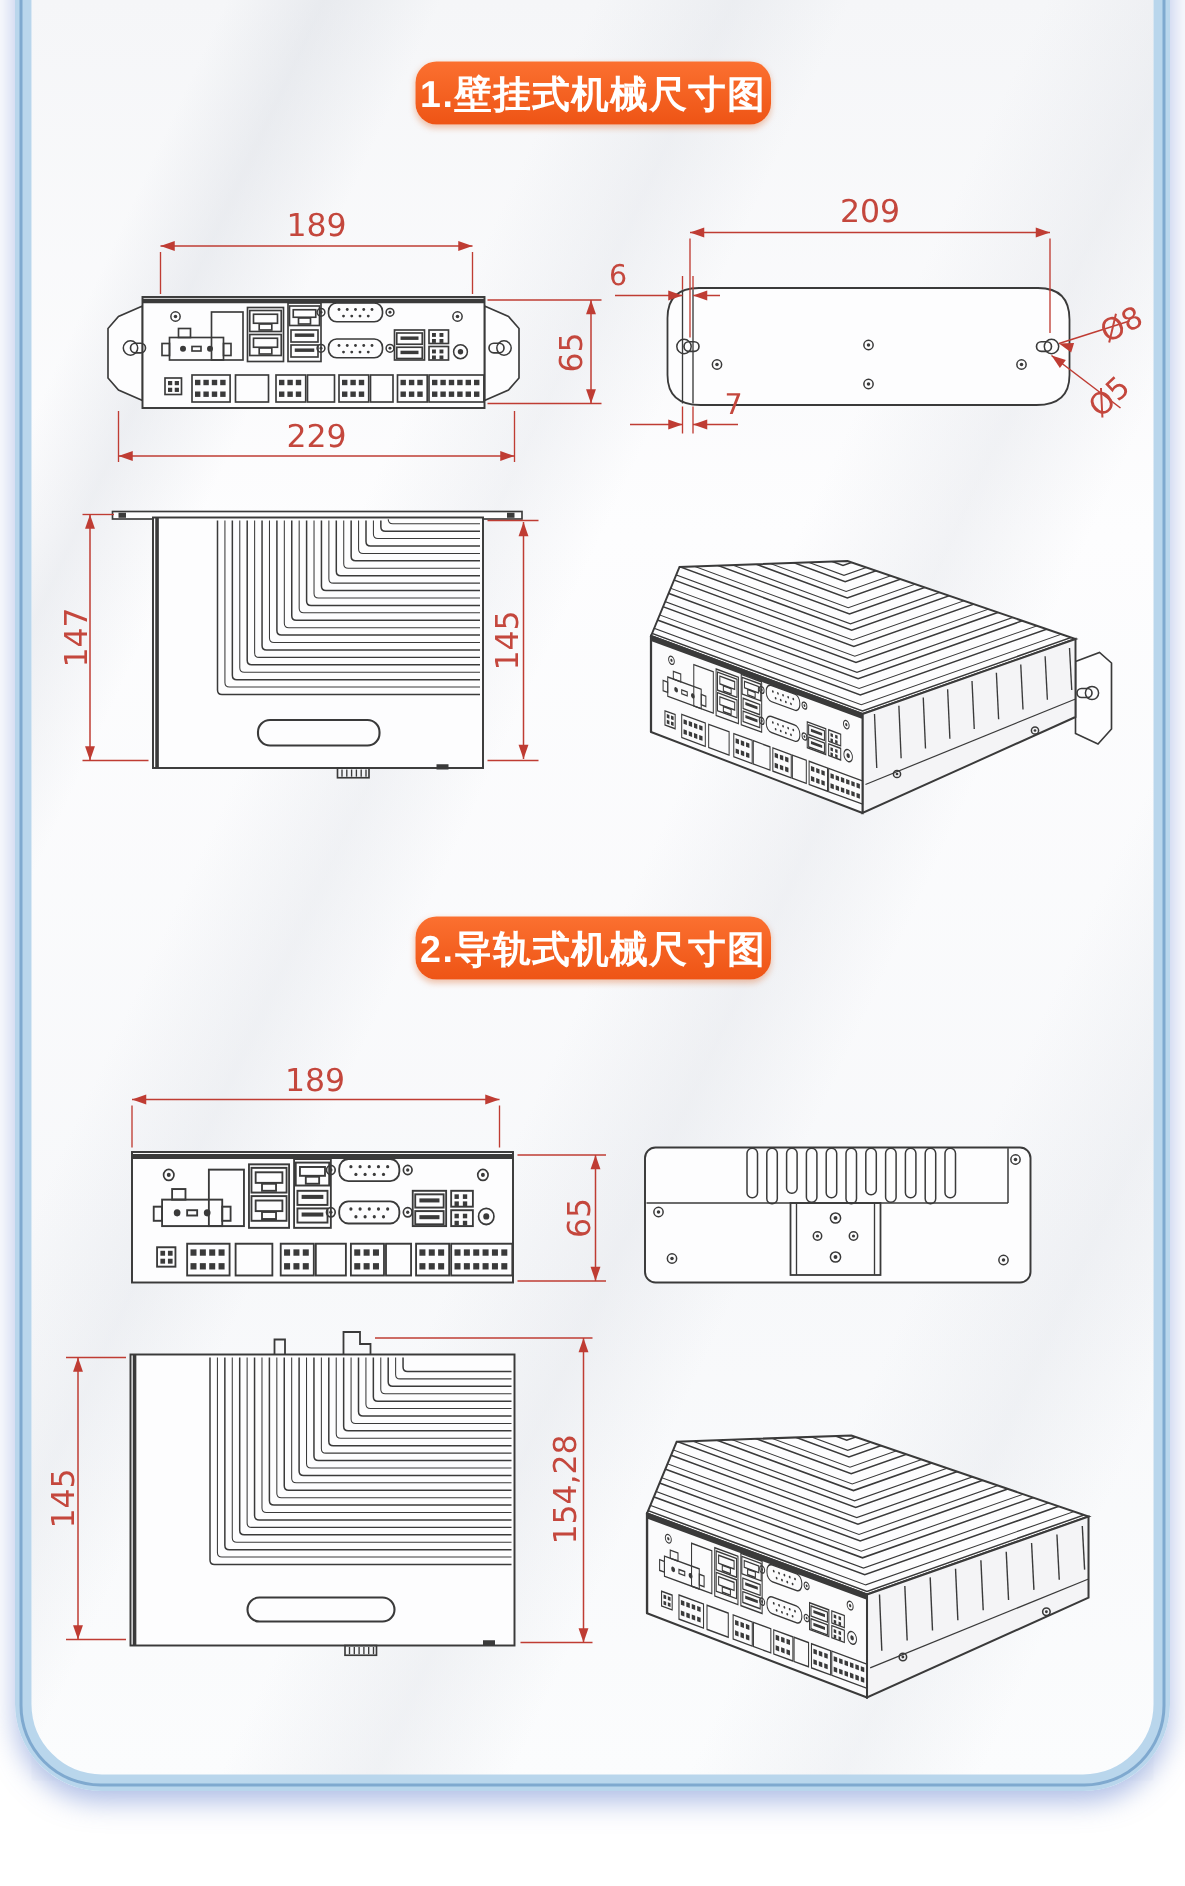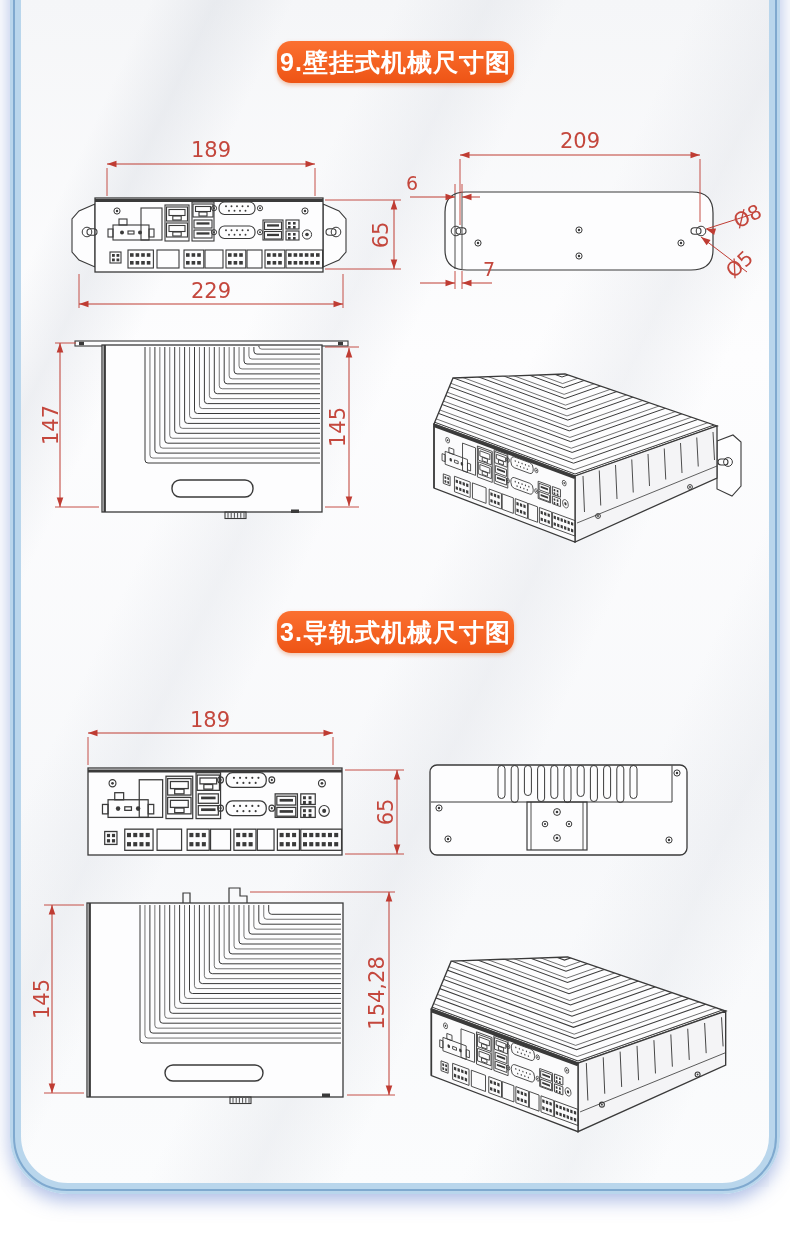--- a/index.html
+++ b/index.html
@@ -464,17 +464,17 @@
       </g>
 
     <g transform="translate(42,999) rotate(-90)">
         <text class="dim d21" text-anchor="middle" y="7">145</text>
       </g>
     <g transform="translate(377,993) rotate(-90)">
         <text class="dim d21" text-anchor="middle" y="7">154,28</text>
       </g>
   </svg>
 
-  <div class="badge" id="badge1">9.壁挂式机械尺寸图</div>
-  <div class="badge" id="badge2">3.导轨式机械尺寸图</div>
+  <div class="badge" id="badge1">1.壁挂式机械尺寸图</div>
+  <div class="badge" id="badge2">2.导轨式机械尺寸图</div>
 
   <div class="blue-frame"></div>
 </div>
 
 </body></html>

